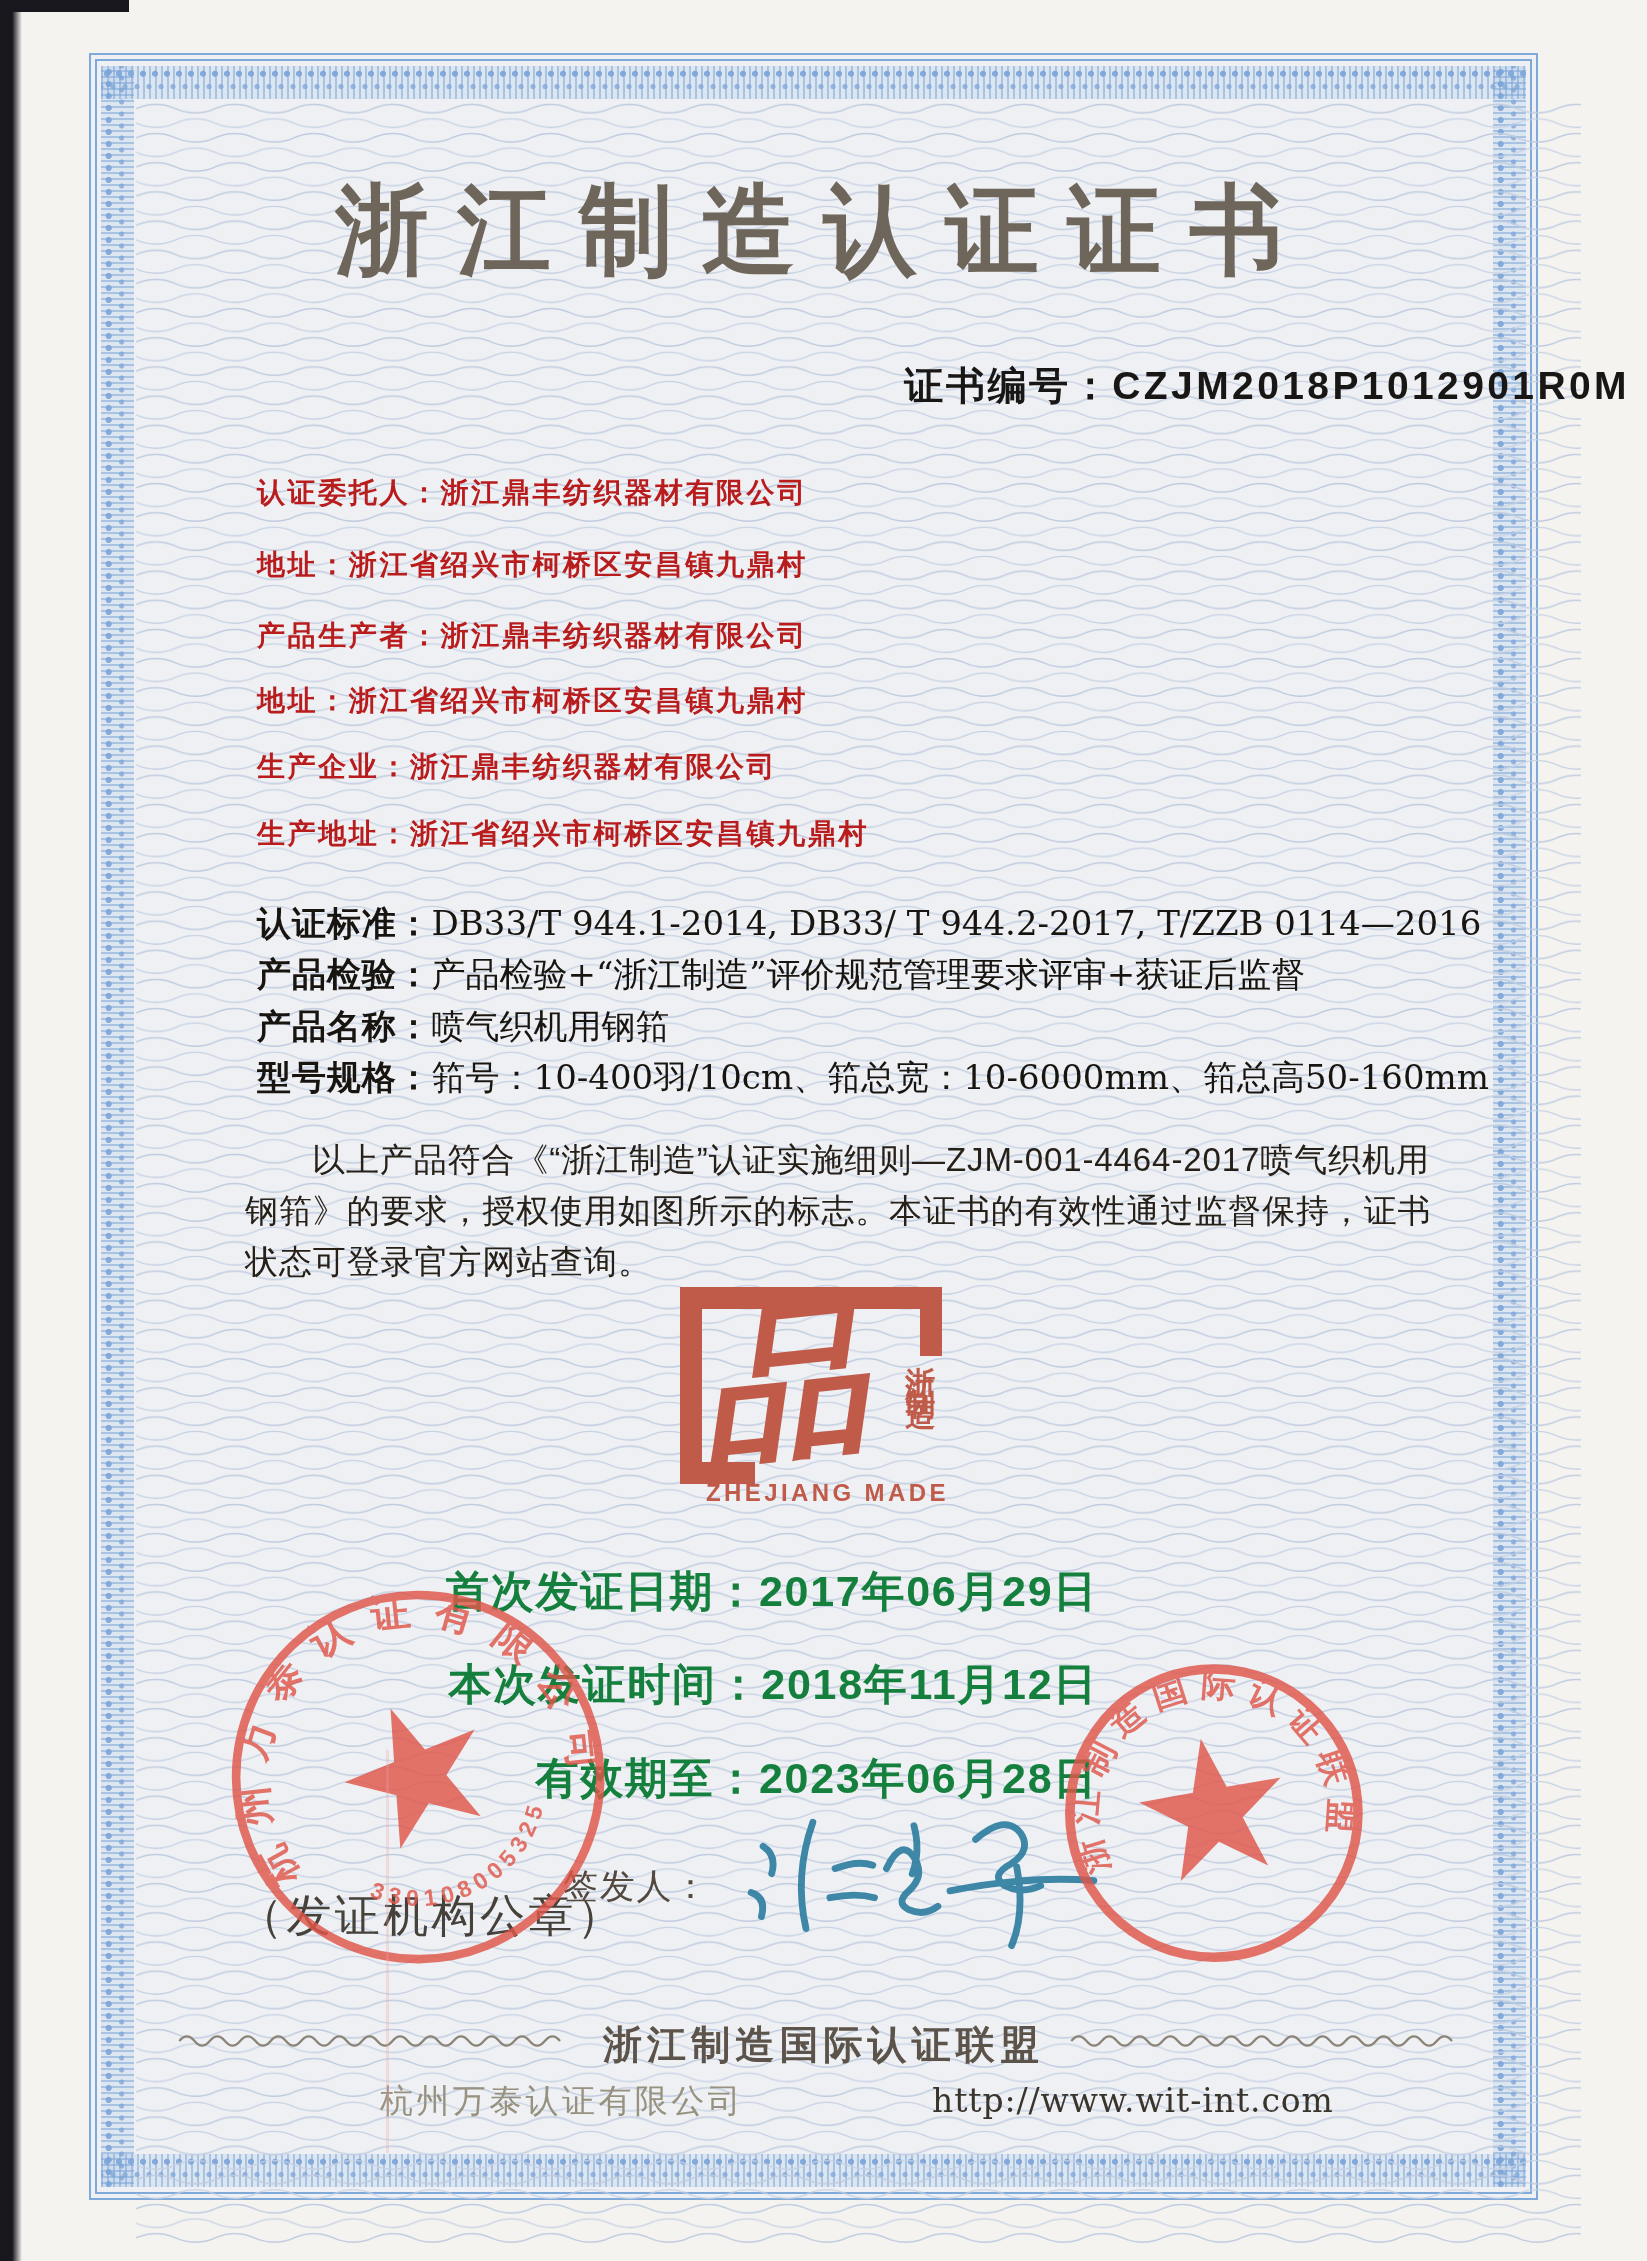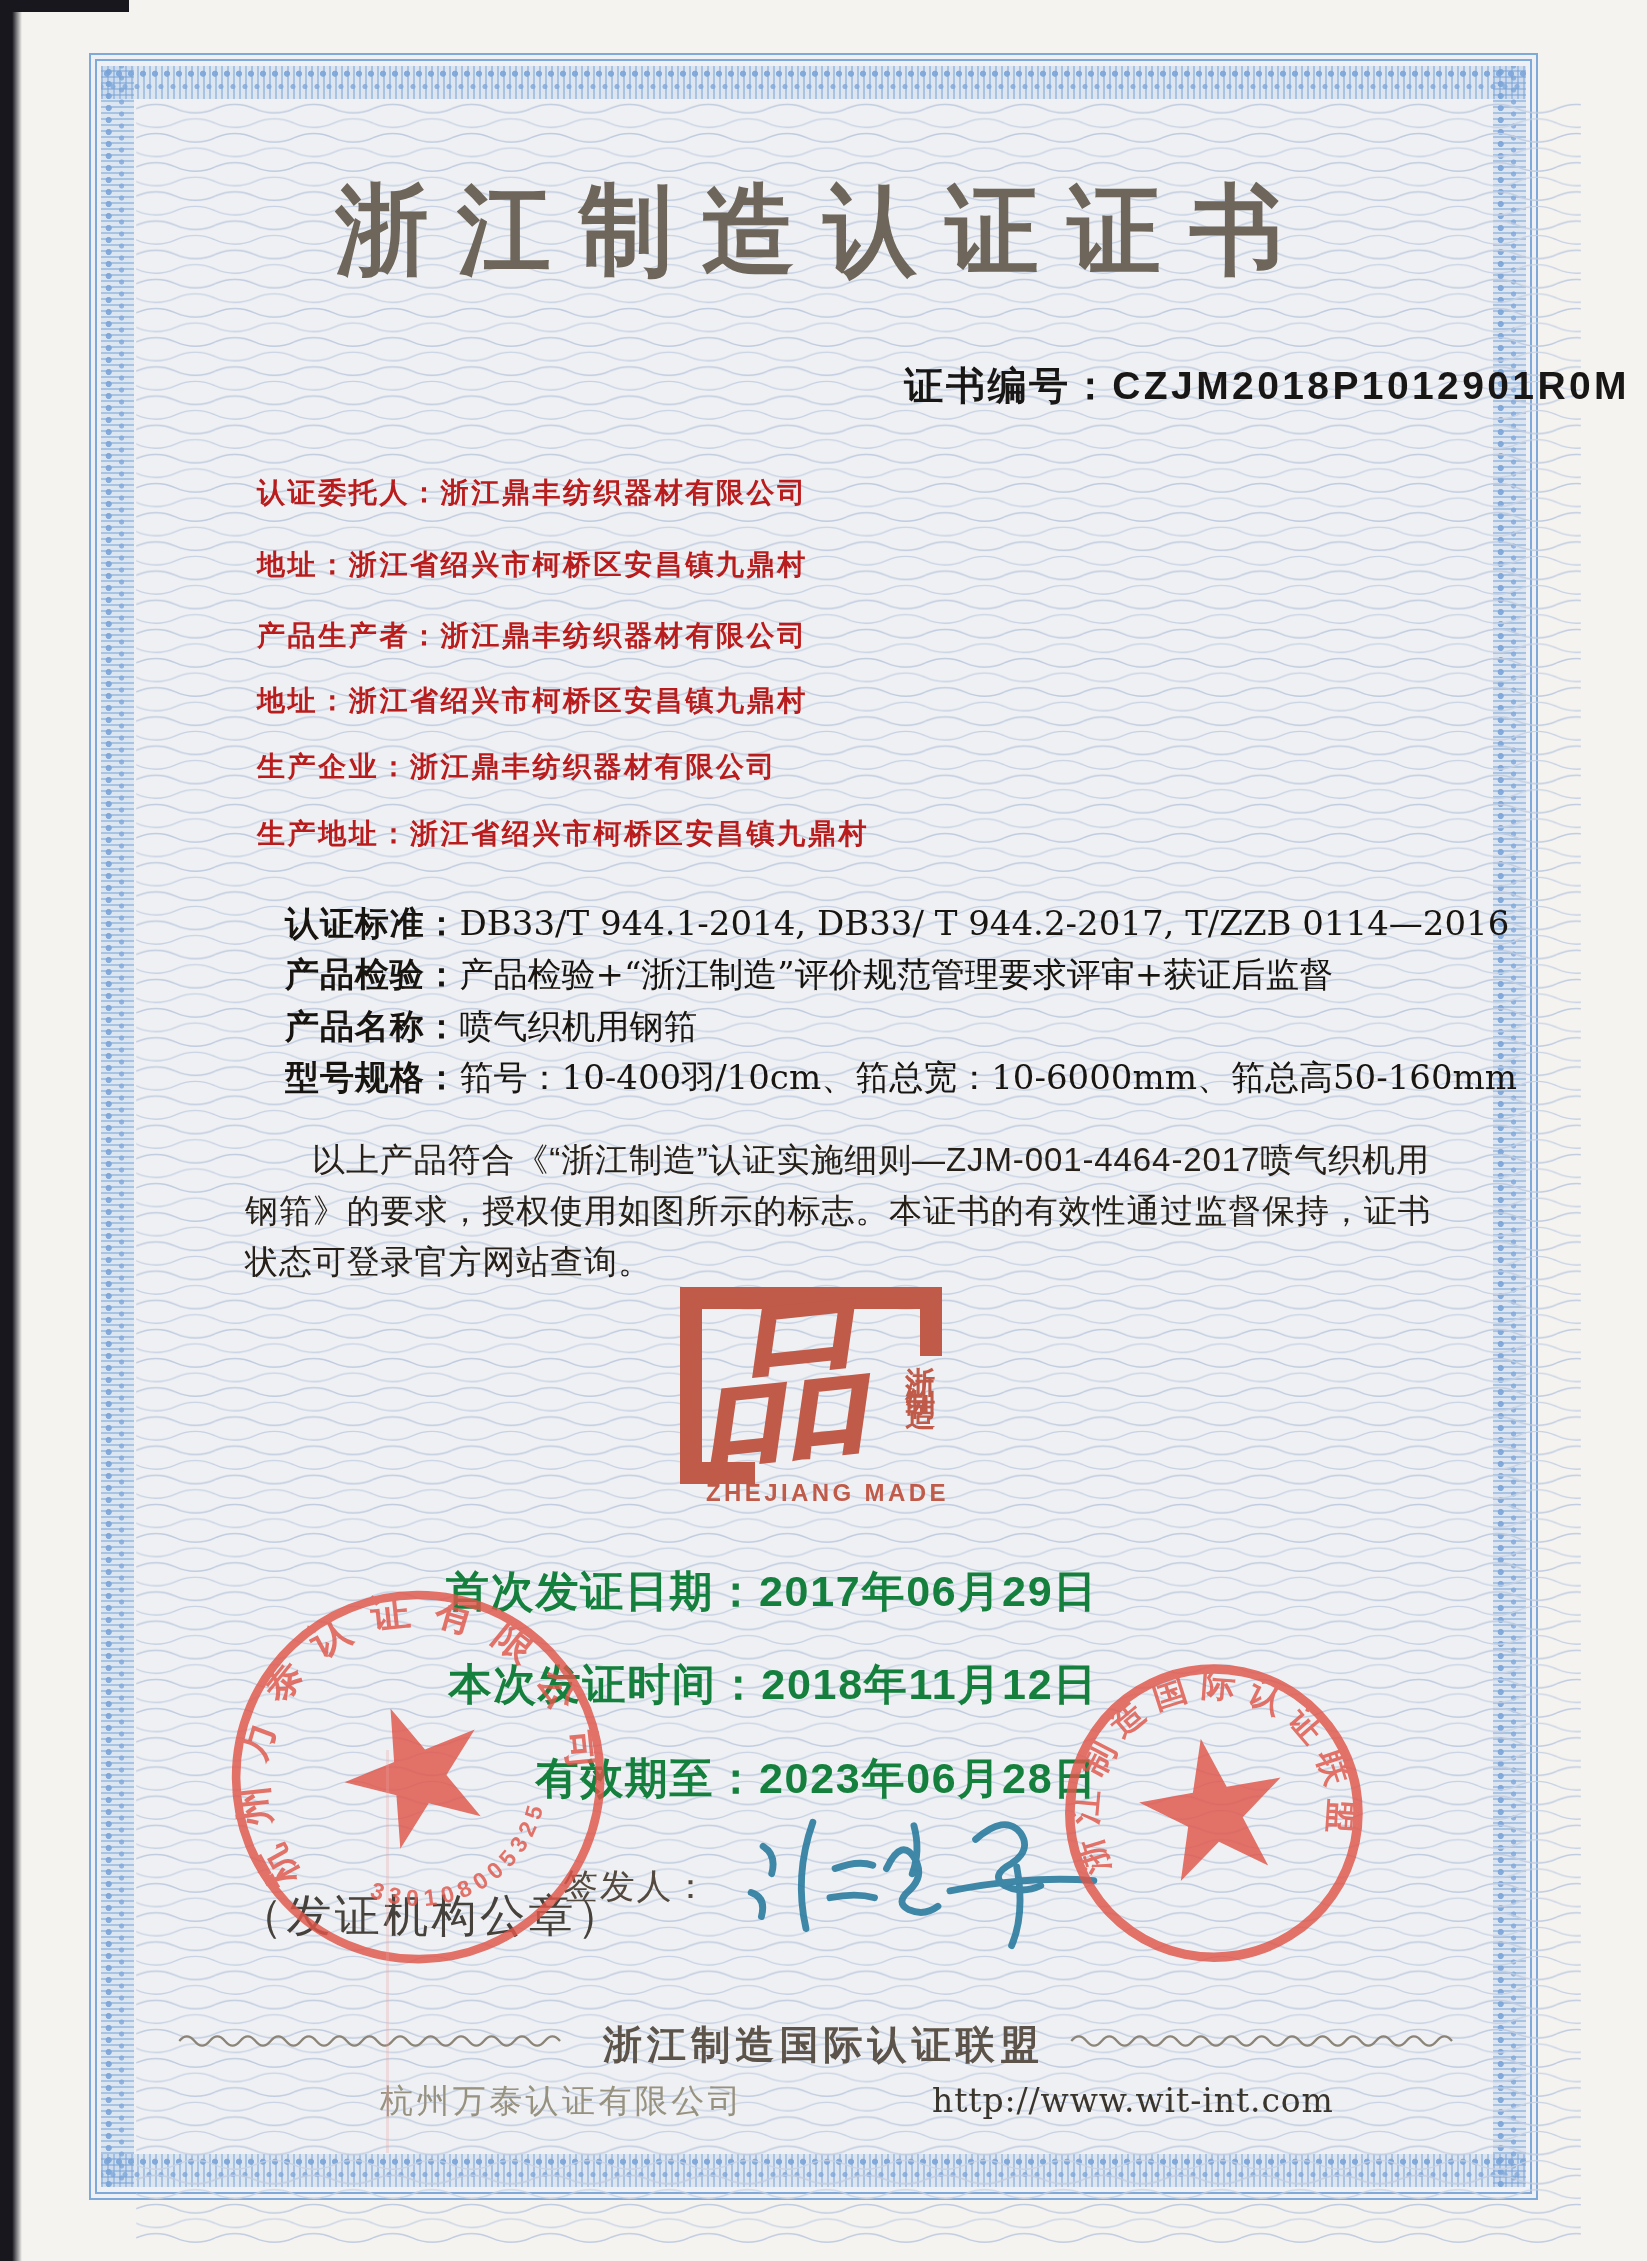--- a/index.html
+++ b/index.html
@@ -49,21 +49,21 @@
   .abs{position:absolute;}
   .title{left:0;top:168px;width:1647px;text-align:center;
     font-family:"DejaVu Serif",serif;font-weight:700;font-size:93px;
     letter-spacing:29px;color:#6e665a;transform:scaleY(1.06);}
   .certno{left:0;top:359px;width:1630px;text-align:right;font-weight:700;
     font-size:39px;letter-spacing:2.6px;color:#191715;}
   .certno .num{font-family:"Liberation Sans",sans-serif;letter-spacing:3.4px;}
   .fieldline{left:257px;width:1201px;font-weight:700;font-size:28px;
     letter-spacing:2.6px;color:#b91c1c;white-space:nowrap;}
   .specline{left:257px;width:1218px;font-size:34px;color:#181410;white-space:nowrap;
-    font-family:"DejaVu Serif",serif;margin-left:28px;}
+    font-family:"DejaVu Serif",serif;}
   .specline .lab{font-weight:700;letter-spacing:0.9px;}
   .statement{left:245px;top:1134px;width:1204px;font-family:Liberation Sans, sans-serif;
     font-size:33px;line-height:51px;color:#262019;text-indent:67px;letter-spacing:0.9px;}
 
   
   .logo{left:680px;top:1287px;width:262px;height:249px;}
   .logo .bar{position:absolute;background:#c05a49;}
   .logo .bar.top{left:0;top:0;width:262px;height:22px;}
   .logo .bar.leftv{left:0;top:0;width:22px;height:197px;}
   .logo .bar.stub{right:0;top:0;width:22px;height:69px;}

